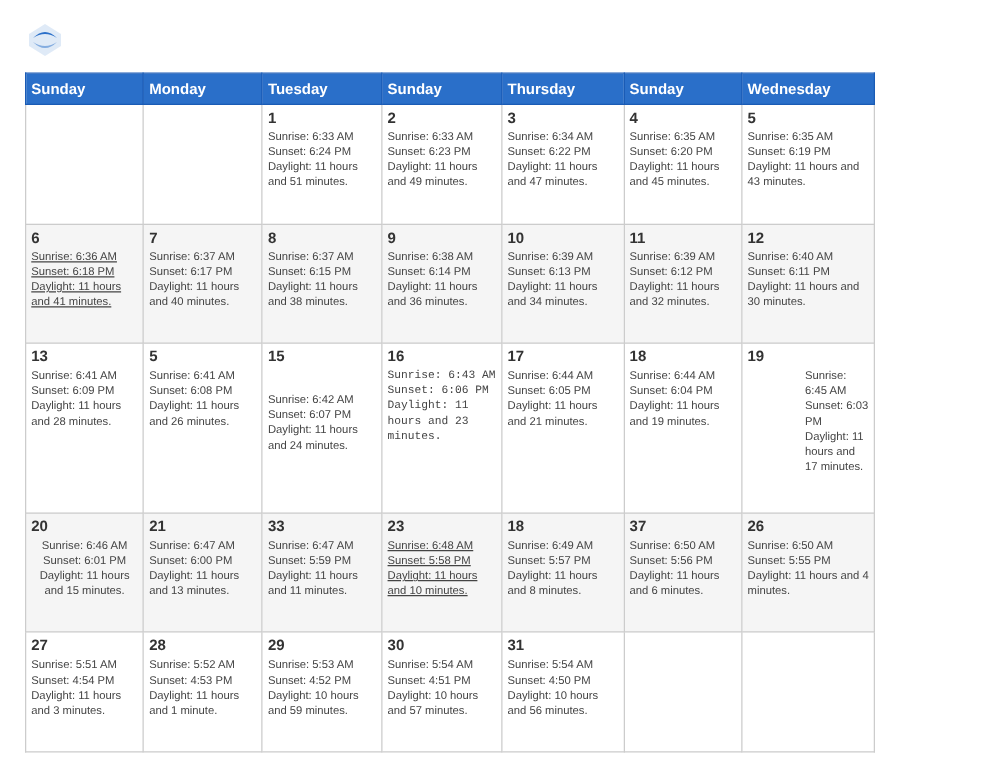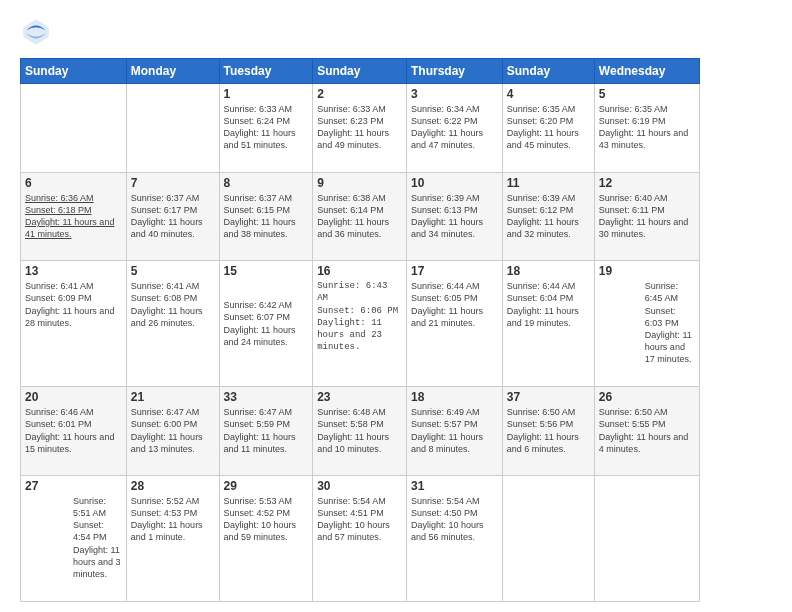--- a/index.html
+++ b/index.html
@@ -257,39 +257,39 @@
           <td>
             <span class="day-number">19</span>
             <div class="day-info" style="white-space: pre-line; margin-left: 46px;">Sunrise: 6:45 AM
 Sunset: 6:03 PM
 Daylight: 11 hours and 17 minutes.</div>
           </td>
         </tr>
         <tr>
           <td>
             <span class="day-number">20</span>
-            <div class="day-info" style="white-space: pre-line;">Sunrise: 6:46 AM
+            <div class="day-info" style="white-space: pre-line; text-align: center;">Sunrise: 6:46 AM
 Sunset: 6:01 PM
 Daylight: 11 hours and 15 minutes.</div>
           </td>
           <td>
             <span class="day-number">21</span>
             <div class="day-info" style="white-space: pre-line;">Sunrise: 6:47 AM
 Sunset: 6:00 PM
 Daylight: 11 hours and 13 minutes.</div>
           </td>
           <td>
             <span class="day-number">33</span>
             <div class="day-info" style="white-space: pre-line;">Sunrise: 6:47 AM
 Sunset: 5:59 PM
 Daylight: 11 hours and 11 minutes.</div>
           </td>
           <td>
             <span class="day-number">23</span>
-            <div class="day-info" style="white-space: pre-line;">Sunrise: 6:48 AM
+            <div class="day-info" style="white-space: pre-line; text-decoration: underline;">Sunrise: 6:48 AM
 Sunset: 5:58 PM
 Daylight: 11 hours and 10 minutes.</div>
           </td>
           <td>
             <span class="day-number">18</span>
             <div class="day-info" style="white-space: pre-line;">Sunrise: 6:49 AM
 Sunset: 5:57 PM
 Daylight: 11 hours and 8 minutes.</div>
           </td>
           <td>
@@ -301,21 +301,21 @@
           <td>
             <span class="day-number">26</span>
             <div class="day-info" style="white-space: pre-line;">Sunrise: 6:50 AM
 Sunset: 5:55 PM
 Daylight: 11 hours and 4 minutes.</div>
           </td>
         </tr>
         <tr>
           <td>
             <span class="day-number">27</span>
-            <div class="day-info" style="white-space: pre-line; margin-left: 48px;">Sunrise: 5:51 AM
+            <div class="day-info" style="white-space: pre-line;">Sunrise: 5:51 AM
 Sunset: 4:54 PM
 Daylight: 11 hours and 3 minutes.</div>
           </td>
           <td>
             <span class="day-number">28</span>
             <div class="day-info" style="white-space: pre-line;">Sunrise: 5:52 AM
 Sunset: 4:53 PM
 Daylight: 11 hours and 1 minute.</div>
           </td>
           <td>

